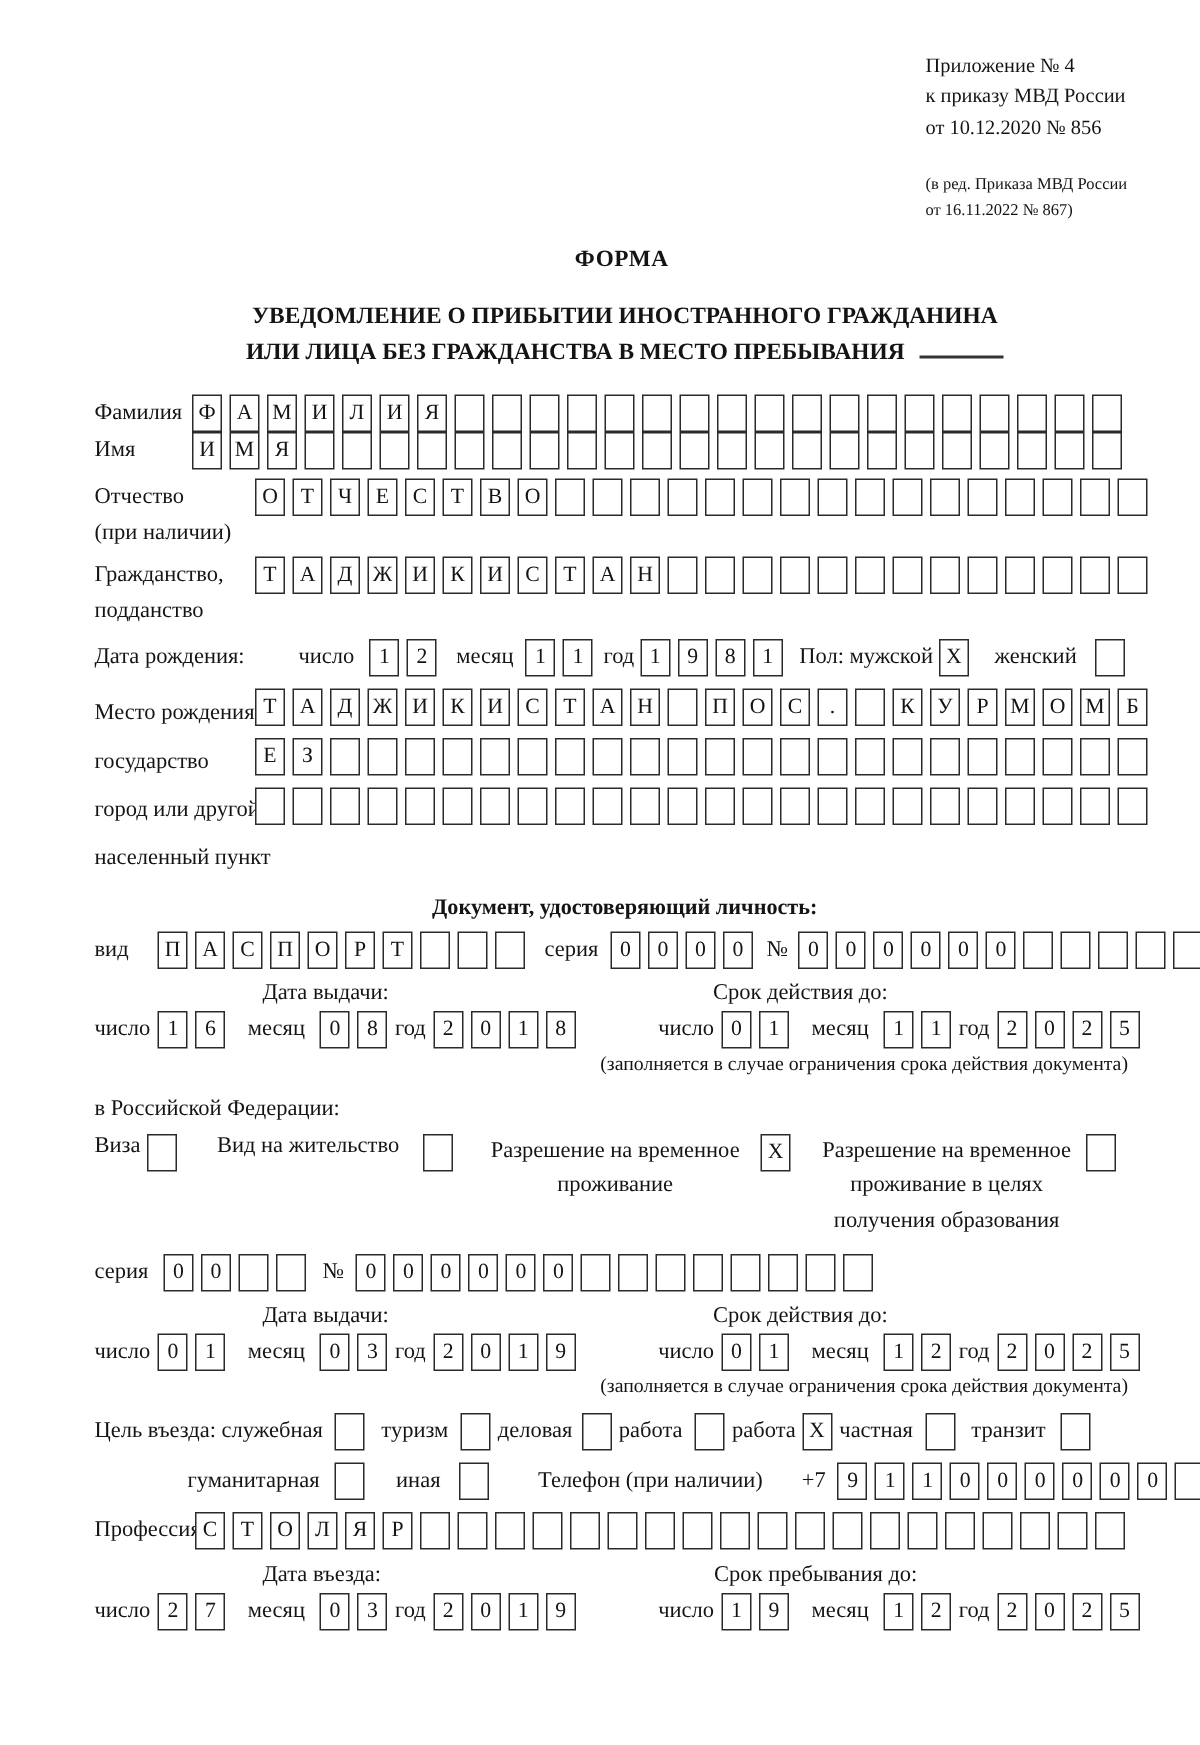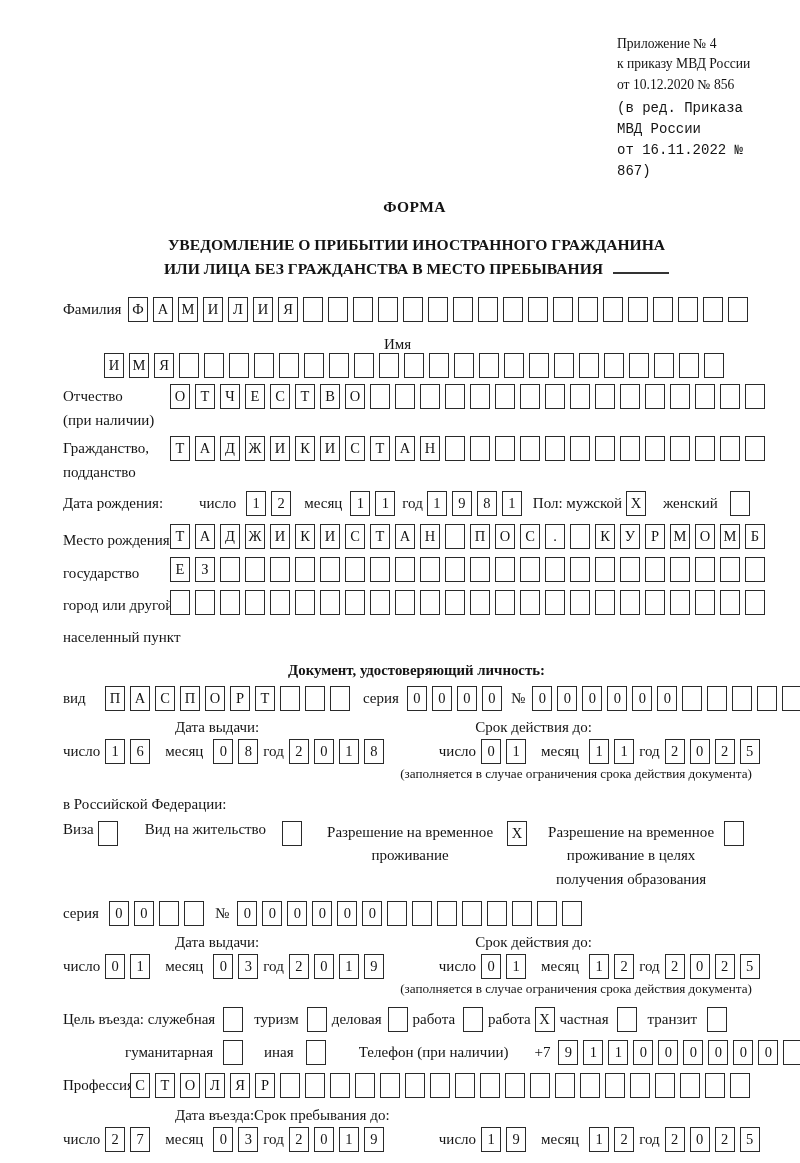--- a/index.html
+++ b/index.html
@@ -2,21 +2,21 @@
 <html><head>
 <meta charset="utf-8">
 <style>
   html,body{margin:0;padding:0;overflow:hidden;}
   body{width:800px;height:1163px;background:#fff;}
   .page{position:relative;width:800px;height:1163px;box-sizing:border-box;
         padding:34px 30px 0 63px;
         font-family:"Liberation Serif","DejaVu Serif",serif;
         font-size:15px;color:#141414;}
   .refblock{margin-left:554px;line-height:1.5;font-size:13.6px;}
-  .refblock .sub{margin-top:3px;font-size:14px;font-family:Liberation Mono, monospace;}
+  .refblock .sub{margin-top:20px;font-size:11px;}
   .forma{margin-top:16px;text-align:center;font-weight:bold;font-size:15.5px;letter-spacing:.4px;padding-right:4px;}
   .title{margin-top:17px;text-align:center;font-weight:bold;font-size:15.6px;line-height:1.55;}
   .title-underline{display:inline-block;width:56px;border-bottom:2px solid #333;height:2px;margin-left:10px;}
   .sect{margin-top:20px;text-align:center;font-weight:bold;font-size:14.8px;white-space:nowrap;}
   .row{display:flex;align-items:center;white-space:nowrap;margin-top:7px;}
   .rowt{align-items:flex-start;}
   .cells{display:flex;flex:none;}
   .cell{width:20px;height:25px;box-sizing:border-box;border:1.6px solid #2a2a2a;
         display:flex;align-items:center;justify-content:center;
         margin-right:5px;font-size:14.5px;flex:none;background:#fff;}
@@ -75,21 +75,21 @@
         <span class="cell"></span>
         <span class="cell"></span>
         <span class="cell"></span>
         <span class="cell"></span>
         <span class="cell"></span>
         <span class="cell"></span>
         <span class="cell"></span>
       </span>
   </div>
 
-  <div class="row" style="margin-top:14px;flex-direction:column;">
+  <div class="row" style="margin-top:0;">
     <span class="lbl" style="width:65px;">Имя</span>
     <span class="cells">
         <span class="cell">И</span>
         <span class="cell">М</span>
         <span class="cell">Я</span>
         <span class="cell"></span>
         <span class="cell"></span>
         <span class="cell"></span>
         <span class="cell"></span>
         <span class="cell"></span>
@@ -567,21 +567,21 @@
         <span class="cell"></span>
         <span class="cell"></span>
         <span class="cell"></span>
         <span class="cell"></span>
         <span class="cell"></span>
       </span>
   </div>
 
   <div class="row" style="margin-top:9px;">
     <span class="lbl" style="margin-left:112px;">Дата въезда:</span>
-    <span class="lbl" style="">Срок пребывания до:</span>
+    <span class="lbl" style="margin-left:222px;">Срок пребывания до:</span>
   </div>
 
   <div class="row" style="margin-top:3px;">
     <span class="lbl">число</span>
     <span class="cells" style="margin-left:5px;">
         <span class="cell">2</span>
         <span class="cell">7</span>
       </span>
     <span class="lbl" style="margin-left:10px;">месяц</span>
     <span class="cells" style="margin-left:10px;">

